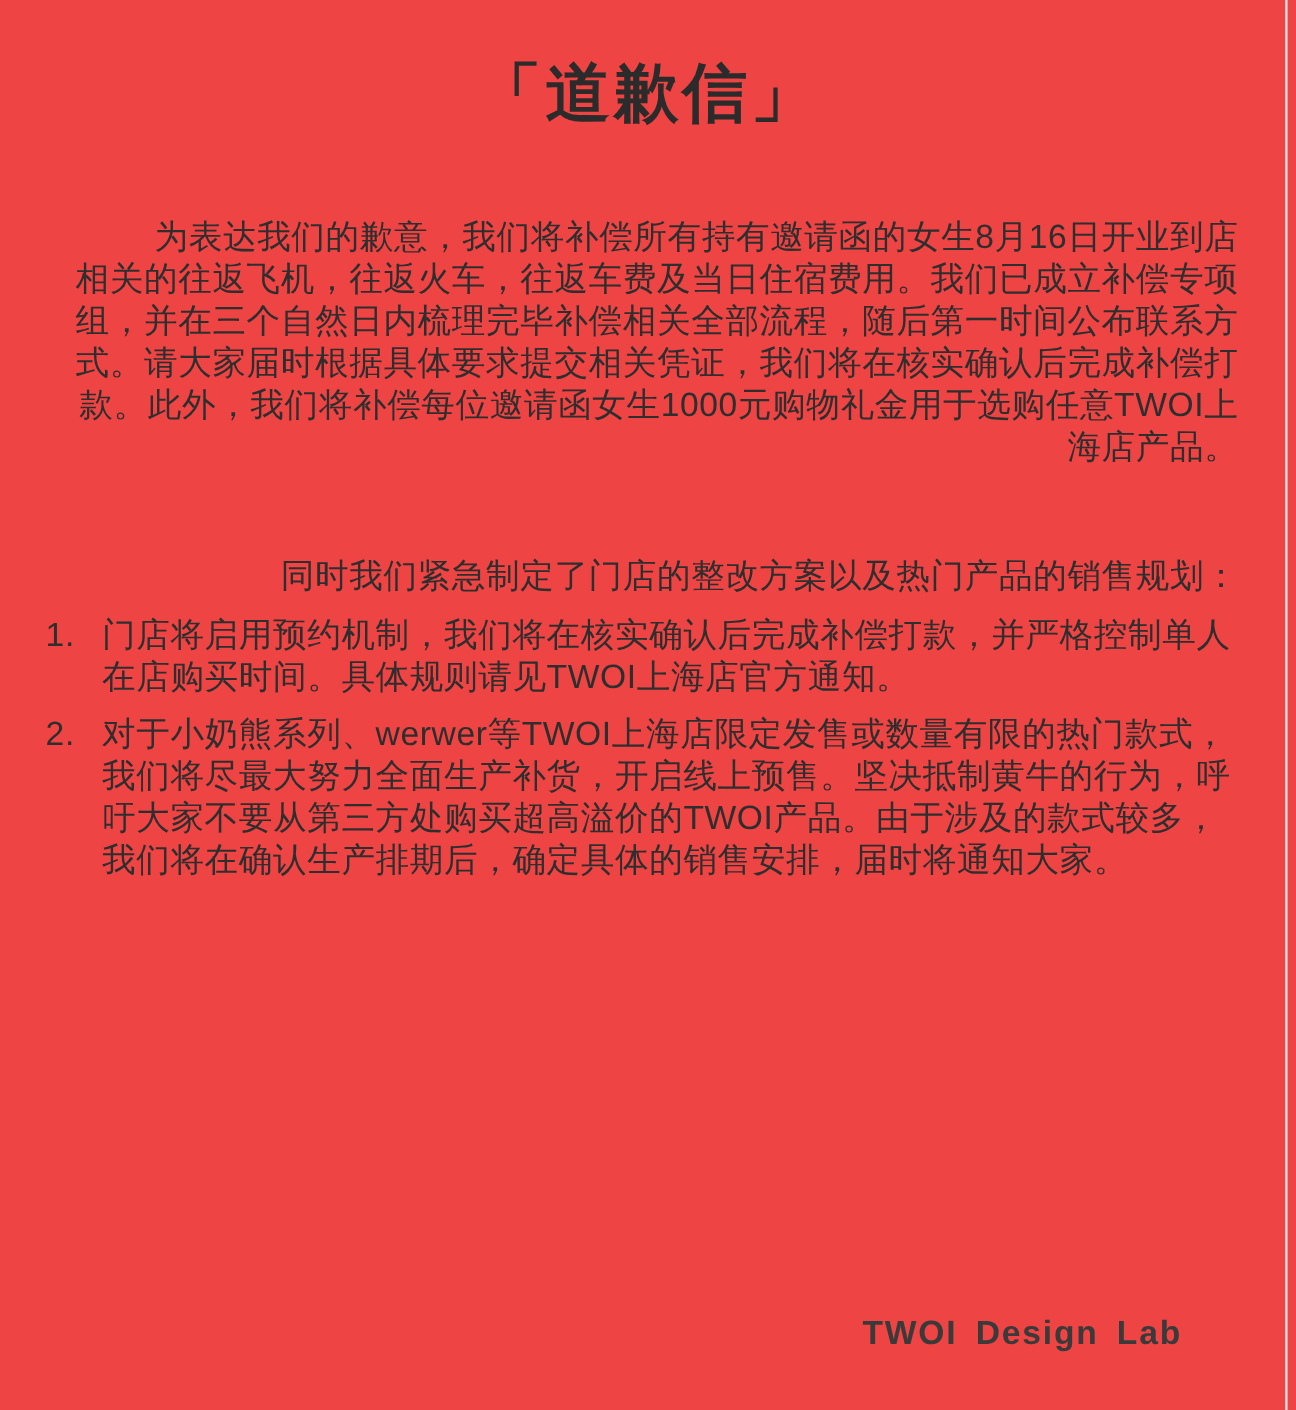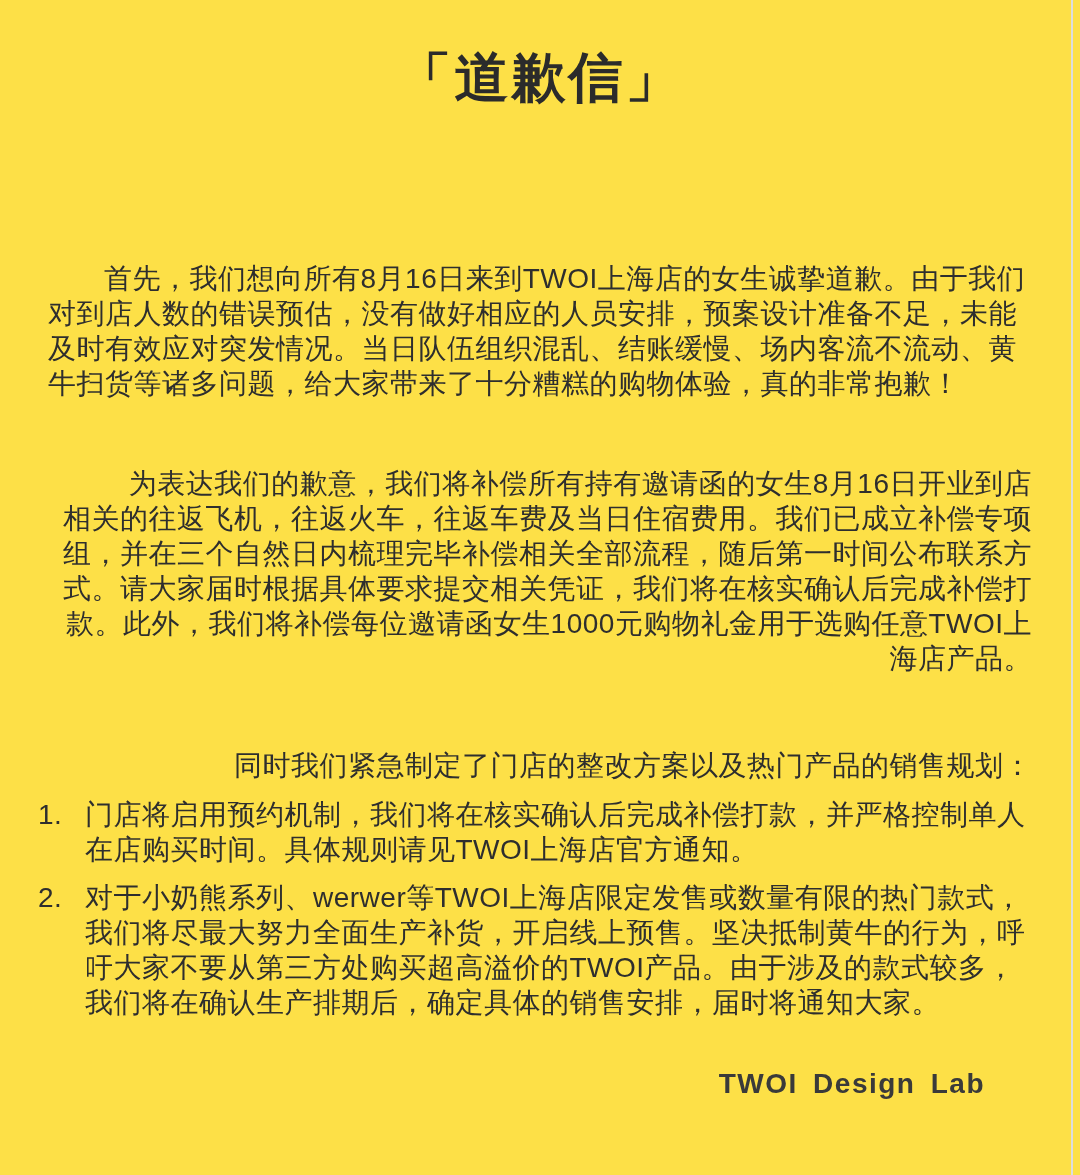--- a/index.html
+++ b/index.html
@@ -4,21 +4,21 @@
   <style>
     html, body {
       margin: 0;
       padding: 0;
       background: #ffffff;
     }
     .page {
       position: relative;
       width: 1080px;
       height: 1175px;
-      background: #fde047;
+      background: #ef4444;
       font-family: "Liberation Sans", "DejaVu Sans", sans-serif;
       color: #2e2e2e;
       overflow: hidden;
       box-sizing: border-box;
     }
     .right-edge {
       position: absolute;
       top: 0;
       right: 7px;
       width: 2px;
@@ -58,36 +58,35 @@
     }
     .list-num {
       width: 47px;
       flex-shrink: 0;
     }
     .list-text {
       flex: 1;
     }
     .doc-footer {
       position: absolute;
-      top: 1068px;
+      top: 1095px;
       right: 95px;
       font-size: 28px;
       font-weight: 800;
       letter-spacing: 1.5px;
       color: #3a3a3a;
       word-spacing: 6px;
     }
   </style>
 </head>
 <body>
 
 <div class="page">
   <h1 class="doc-title">「道歉信」</h1>
 
-  <p class="para para-1">首先，我们想向所有8月16日来到TWOI上海店的女生诚挚道歉。由于我们对到店人数的错误预估，没有做好相应的人员安排，预案设计准备不足，未能及时有效应对突发情况。当日队伍组织混乱、结账缓慢、场内客流不流动、黄牛扫货等诸多问题，给大家带来了十分糟糕的购物体验，真的非常抱歉！</p>
 
   <p class="para para-2">为表达我们的歉意，我们将补偿所有持有邀请函的女生8月16日开业到店相关的往返飞机，往返火车，往返车费及当日住宿费用。我们已成立补偿专项组，并在三个自然日内梳理完毕补偿相关全部流程，随后第一时间公布联系方式。请大家届时根据具体要求提交相关凭证，我们将在核实确认后完成补偿打款。此外，我们将补偿每位邀请函女生1000元购物礼金用于选购任意TWOI上海店产品。</p>
 
   <p class="para para-3">同时我们紧急制定了门店的整改方案以及热门产品的销售规划：</p>
 
   <div class="list">
     <div class="list-item">
       <span class="list-num">1.</span>
       <span class="list-text">门店将启用预约机制，我们将在核实确认后完成补偿打款，并严格控制单人在店购买时间。具体规则请见TWOI上海店官方通知。</span>
     </div>

